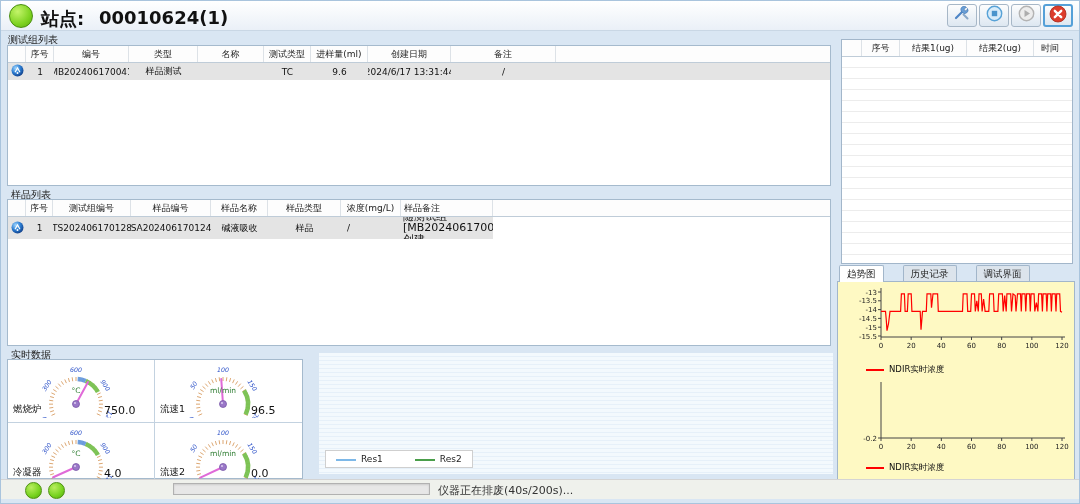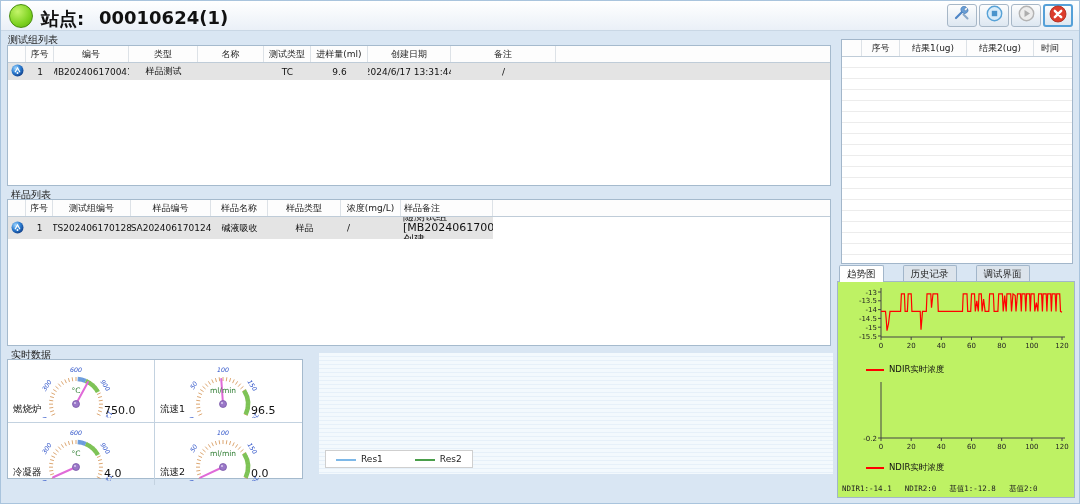--- a/index.html
+++ b/index.html
@@ -33,21 +33,21 @@
   
   #midChart{position:absolute;left:318px;top:352px;width:514px;height:121px;background:repeating-linear-gradient(#f3f9fd 0px,#f3f9fd 3px,#e6f0f9 3px,#e6f0f9 4px);}
   #midLegend{position:absolute;left:6px;bottom:6px;background:#fff;border:1px solid #cfcfcf;padding:3px 10px;display:flex;gap:32px;font-size:9px;color:#222;align-items:center;}
   .legLine{display:inline-block;width:20px;height:2px;margin-right:5px;vertical-align:middle;}
   
   #resultsBox{position:absolute;left:840px;top:38px;width:232px;height:225px;background:#fff;border:1px solid #a2b6ca;box-sizing:border-box;}
   #resultsBody{position:absolute;left:0;top:17px;right:0;bottom:0;background:repeating-linear-gradient(transparent 0px,transparent 10px,#ececec 10px,#ececec 11px);}
   #tabsRow{position:absolute;left:838px;top:264px;display:flex;gap:19px;height:17px;}
   .tab{font-size:9.5px;padding:2px 7px 0 7px;background:#dce4ec;border:1px solid #a2b6ca;border-bottom:none;border-radius:2px 2px 0 0;color:#222;box-sizing:border-box;}
   .tab.active{background:#fff;position:relative;z-index:2;}
-  #trendPanel{position:absolute;left:836px;top:280px;width:238px;height:217px;background:#bef264;border:1px solid #a2b6ca;box-sizing:border-box;}
+  #trendPanel{position:absolute;left:836px;top:280px;width:238px;height:217px;background:#fef9c3;border:1px solid #a2b6ca;box-sizing:border-box;}
   .chartLegend{position:absolute;left:28px;font-size:8.5px;color:#111;}
   .redDash{display:inline-block;width:18px;height:2px;background:#ff0000;margin-right:5px;vertical-align:middle;}
   #watermark{position:absolute;left:78px;top:170px;pointer-events:none;}
   #wm1{font-size:14px;color:rgba(110,110,110,.55);}
   #wm2{font-size:8.5px;color:rgba(120,120,120,.5);margin-top:3px;}
   #ndirStatus{position:absolute;left:4px;top:202px;display:flex;gap:13px;font-size:7.5px;font-family:"DejaVu Sans Mono","Liberation Mono",monospace;color:#222;white-space:nowrap;}
   
   #bottomBar{position:absolute;left:0;top:478px;right:0;height:19px;background:#eff1ec;border-top:1px solid #d4d4d4;}
   .led{position:absolute;top:2px;width:15px;height:15px;border-radius:50%;background:radial-gradient(circle at 35% 30%,#b9ee5e,#76d21e 60%,#54a50d);border:1px solid #4d9110;}
   #progressBar{position:absolute;left:172px;top:3px;width:257px;height:12px;background:#e7e7e7;border:1px solid #b1b1b1;box-shadow:inset 0 1px 2px rgba(0,0,0,.12);box-sizing:border-box;}
@@ -442,13 +442,19 @@
       </svg>
     <div class="chartLegend" style="top:180px;"><span class="redDash"></span><span>NDIR实时浓度</span></div>
     <div id="ndirStatus">
       <span>NDIR1:-14.1</span>
       <span>NDIR2:0</span>
       <span>基值1:-12.8</span>
       <span>基值2:0</span>
     </div>
   </div>
 
+  <div id="bottomBar">
+    <div class="led" style="left:24px;"></div>
+    <div class="led" style="left:47px;"></div>
+    <div id="progressBar"></div>
+    <div id="statusText">仪器正在排废(40s/200s)...</div>
+  </div>
 </div>
 
 </body></html>

